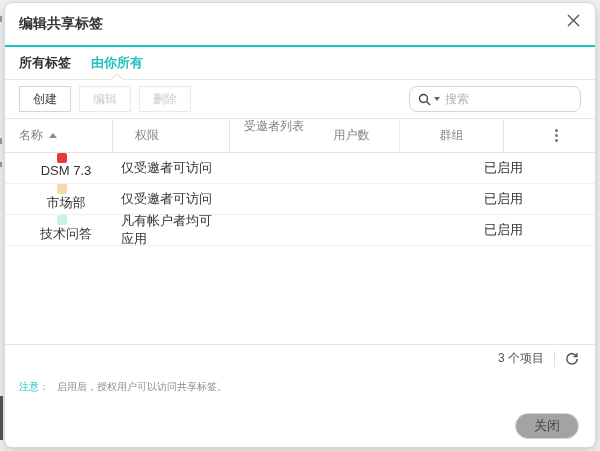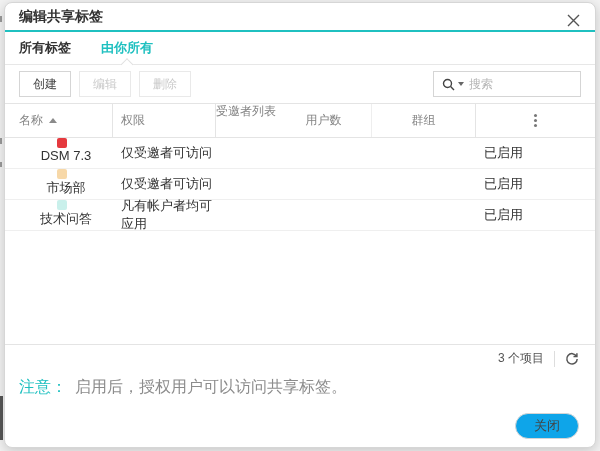--- a/index.html
+++ b/index.html
@@ -16,56 +16,56 @@
   .bg-bar  { position:absolute; left:0; top:396px; width:3px; height:44px; background:#555; }
 
   .dialog {
     position:absolute; left:4px; top:2px; width:592px; height:446px;
     background:#fff; border:1px solid #d6d6d6; border-radius:8px;
     box-shadow:0 3px 12px rgba(0,0,0,.18);
     display:flex; flex-direction:column; overflow:hidden;
   }
 
   
-  .dlg-header { height:29px; flex:0 0 auto; border-bottom:2px solid #1fc0c0;
+  .dlg-header { height:44px; flex:0 0 auto; border-bottom:2px solid #1fc0c0;
     display:flex; align-items:center; padding:0 14px; position:relative; }
   .dlg-title { font-size:14px; font-weight:bold; color:#333; }
   .close-btn { position:absolute; right:12px; top:7px; width:20px; height:20px;
     cursor:pointer; display:flex; align-items:center; justify-content:center; }
   .close-btn svg { display:block; }
 
   
   .tabs { height:33px; flex:0 0 auto; display:flex; align-items:center;
-    padding:0 14px; border-bottom:1px solid #e7e7e7; gap:30px; position:relative; }
+    padding:0 14px; border-bottom:1px solid #e7e7e7; gap:20px; position:relative; }
   .tab { font-size:13px; font-weight:bold; color:#333; cursor:pointer; position:relative;
     height:100%; display:flex; align-items:center; }
   .tab.active { color:#1fc0c0; }
   .tab.active::after { content:""; position:absolute; left:50%; bottom:-5px;
     width:8px; height:8px; background:#fff; transform:translateX(-50%) rotate(45deg);
     border-top:1px solid #e0e0e0; border-left:1px solid #e0e0e0; }
 
   
   .toolbar { height:38px; flex:0 0 auto; display:flex; align-items:center;
     padding:0 14px; gap:8px; }
   .btn { height:26px; padding:0 13px; font-size:12px; color:#444;
     background:#fff; border:1px solid #d5d5d5; border-radius:0; cursor:pointer;
     font-family:inherit; }
   .btn:disabled { color:#c9c9c9; border-color:#e9e9e9; cursor:default; }
-  .search-box { margin-left:auto; width:148px; height:26px; border:1px solid #d5d5d5;
-    border-radius:0; display:flex; align-items:center; padding:0 8px; gap:3px; background:#fff; }
+  .search-box { margin-left:auto; width:172px; height:26px; border:1px solid #d5d5d5;
+    border-radius:8px; display:flex; align-items:center; padding:0 8px; gap:3px; background:#fff; }
   .search-box svg { flex:0 0 auto; }
   .search-caret { width:0; height:0; border-left:3px solid transparent;
     border-right:3px solid transparent; border-top:4px solid #666; margin-right:2px; }
   .search-input { border:none; outline:none; flex:1; min-width:0; font-size:12px;
     color:#333; font-family:inherit; }
   .search-input::placeholder { color:#b5b5b5; }
 
   
   .thead { height:35px; flex:0 0 auto; border-top:1px solid #e4e4e4;
-    border-bottom:1px solid #e4e4e4; display:flex; font-size:12px; color:#848484; }
+    border-bottom:1px solid #e4e4e4; display:flex; font-size:12px; color:#848484;gap:14px; }
   .col-name  { width:108px; flex:0 0 auto; }
   .col-perm  { width:103px; flex:0 0 auto; }
   .col-group { width:260px; flex:0 0 auto; }
   .col-status{ width:91px;  flex:0 0 auto; }
   .col-opts  { flex:1; }
   .thead .hcell { display:flex; align-items:center; padding-left:14px;
     border-right:1px solid #e4e4e4; }
   .thead .hcell.perm { padding-left:8px; }
   .thead .hcell.status { padding-left:8px; }
   .hgroup { display:flex; border-right:1px solid #e4e4e4; }
@@ -98,29 +98,29 @@
   .count-bar { height:28px; flex:0 0 auto; border-top:1px solid #e4e4e4;
     display:flex; align-items:center; justify-content:flex-end; padding-right:10px;
     font-size:12px; color:#555; }
   .count-label { padding-right:10px; }
   .count-sep { width:1px; height:16px; background:#ddd; }
   .refresh-btn { width:26px; height:22px; display:flex; align-items:center;
     justify-content:center; cursor:pointer; margin-left:4px; }
 
   
   .note { height:30px; flex:0 0 auto; display:flex; align-items:center;
-    padding:0 14px; font-size:16px; }
+    padding:0 14px; font-size:10px; }
   .note-prefix { color:#1fc0c0; margin-right:8px; }
   .note-text { color:#8c8c8c; }
 
   
   .actions { height:45px; flex:0 0 auto; display:flex; align-items:flex-start;
     justify-content:flex-end; padding:11px 16px 0 0; }
   .pill-btn { height:26px; padding:0 18px; font-size:13px; color:#444;
-    background:#0ea5e9; border:1px solid #d5d5d5; border-radius:13px; cursor:pointer;
+    background:#a3a3a3; border:1px solid #d5d5d5; border-radius:13px; cursor:pointer;
     font-family:inherit; }
 </style>
 </head>
 <body>
 
 <div class="bg-mark" style="left:0;top:16px;width:2px;height:6px;"></div>
 <div class="bg-mark" style="left:0;top:138px;width:2px;height:6px;"></div>
 <div class="bg-mark" style="left:0;top:162px;width:2px;height:5px;"></div>
 <div class="bg-bar"></div>
 

